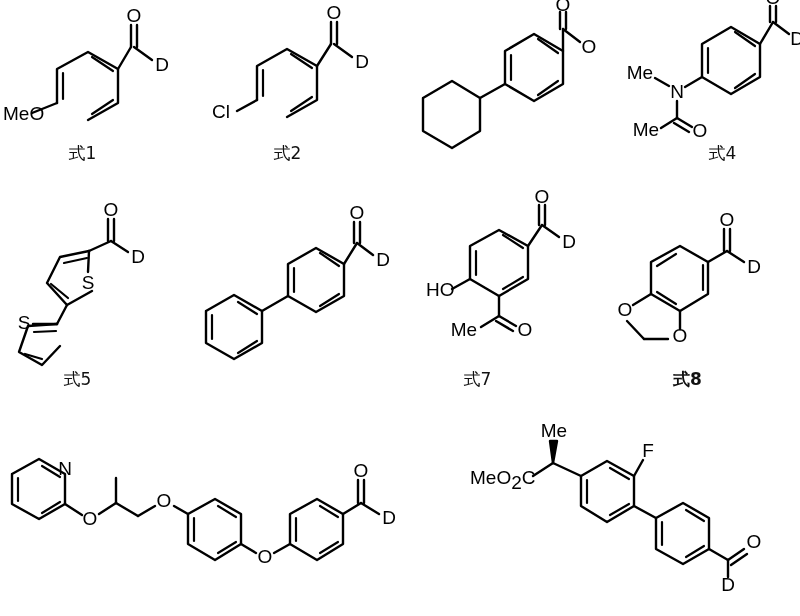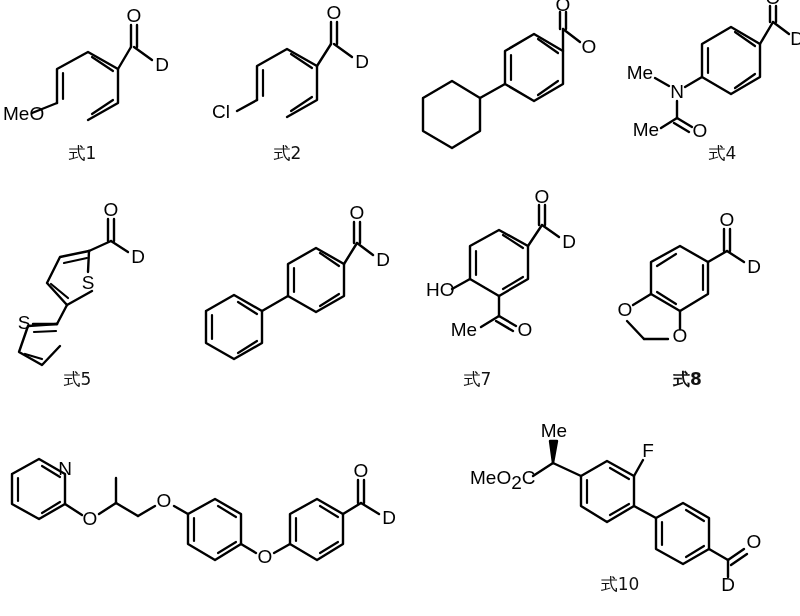--- a/index.html
+++ b/index.html
@@ -314,16 +314,15 @@
       <line class="inner" x1="246" y1="147" x2="264" y2="136"></line>
       <line class="inner" x1="264" y1="111" x2="246" y2="100"></line>
 
       <line x1="269" y1="139" x2="288" y2="150"></line>
       <line x1="288" y1="150" x2="304" y2="139"></line>
       <line x1="291" y1="155" x2="307" y2="144"></line>
       <text x="314" y="133" text-anchor="middle">O</text>
       <line x1="288" y1="150" x2="288" y2="167"></line>
       <text x="288" y="176" text-anchor="middle">D</text>
     </svg>
-    <div class="caption" style="top:163px;left:0px;">式10</div>
   </div>
 
 </div>
 
 </body></html>

